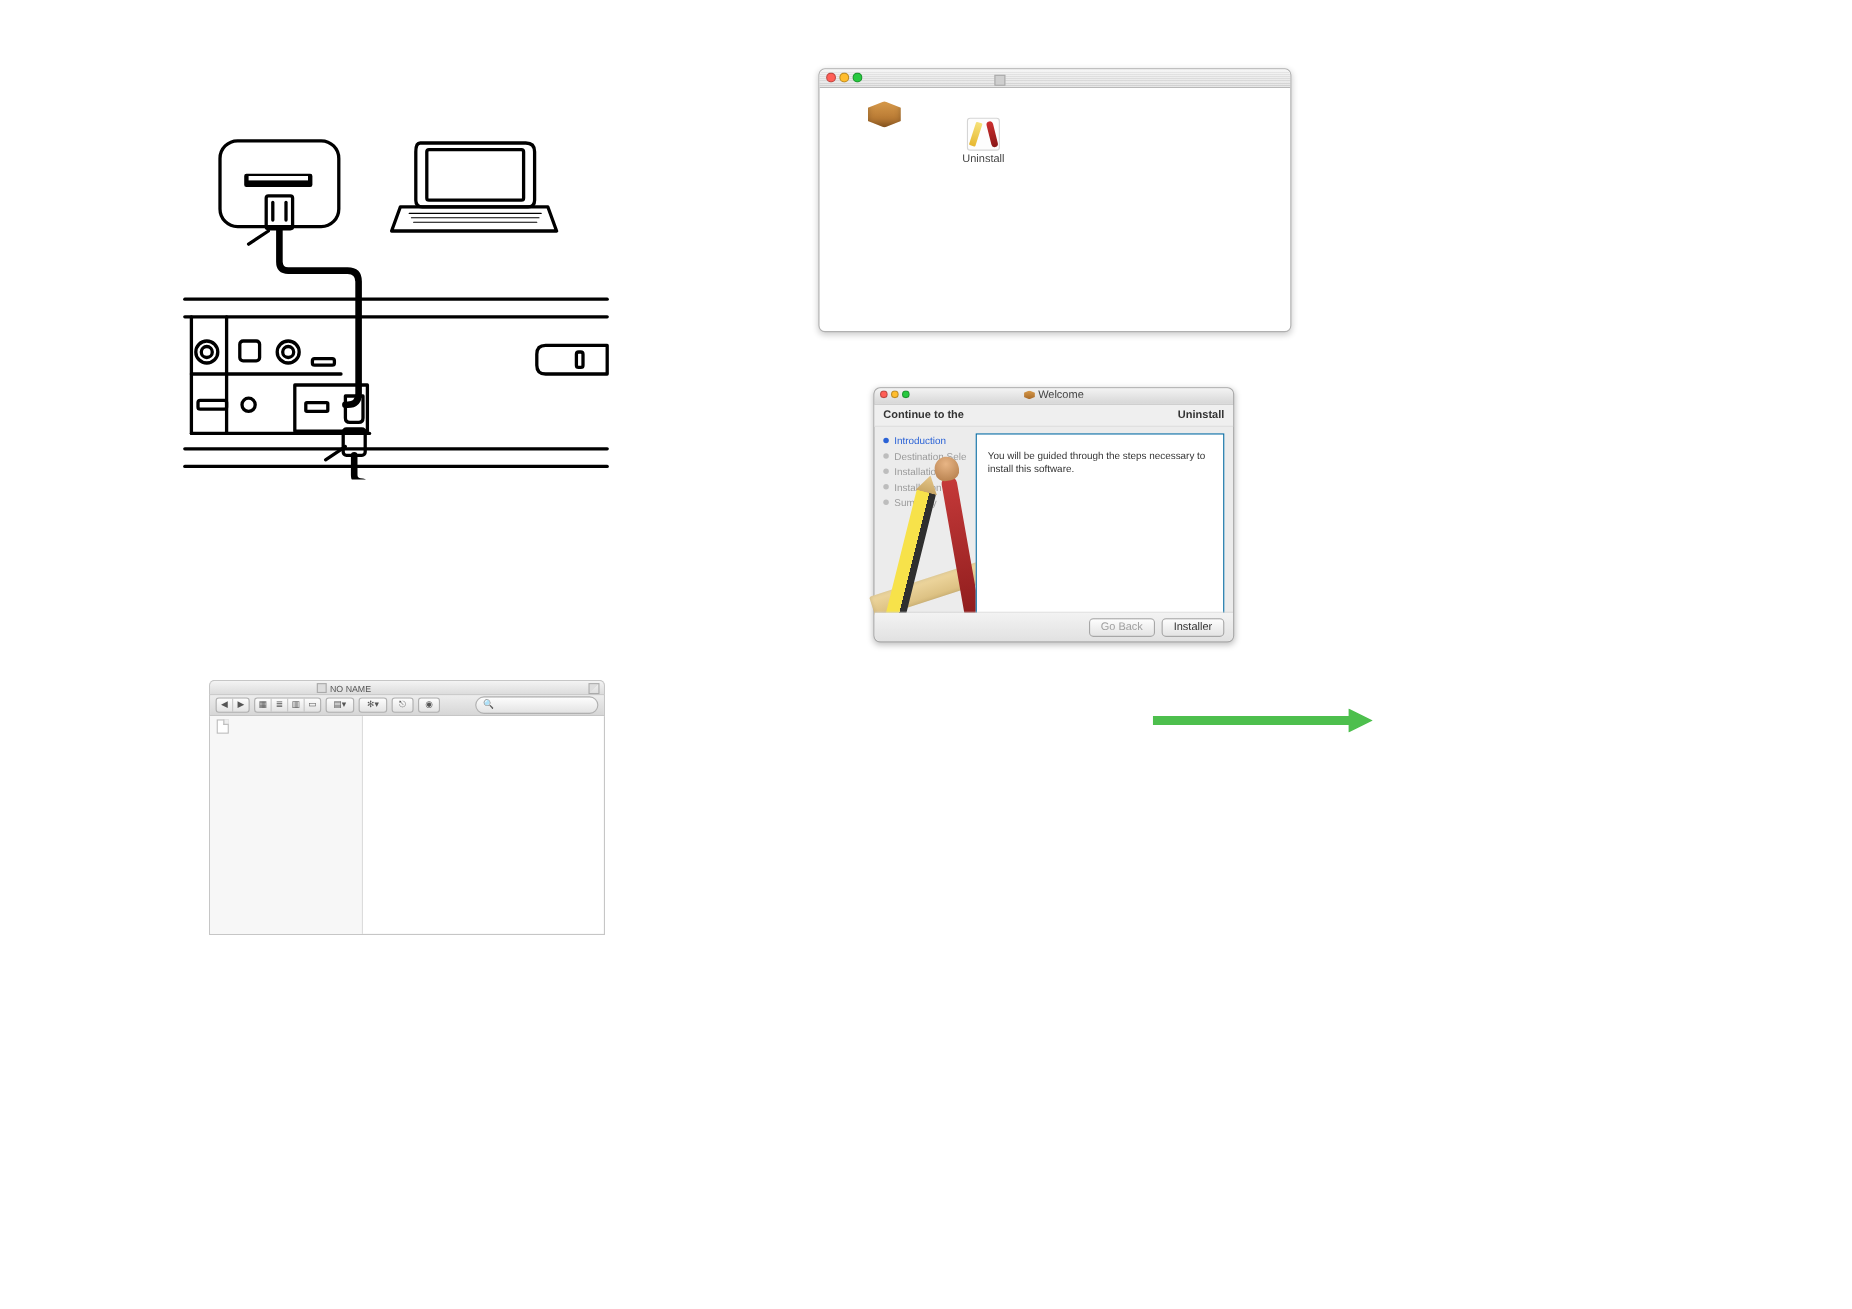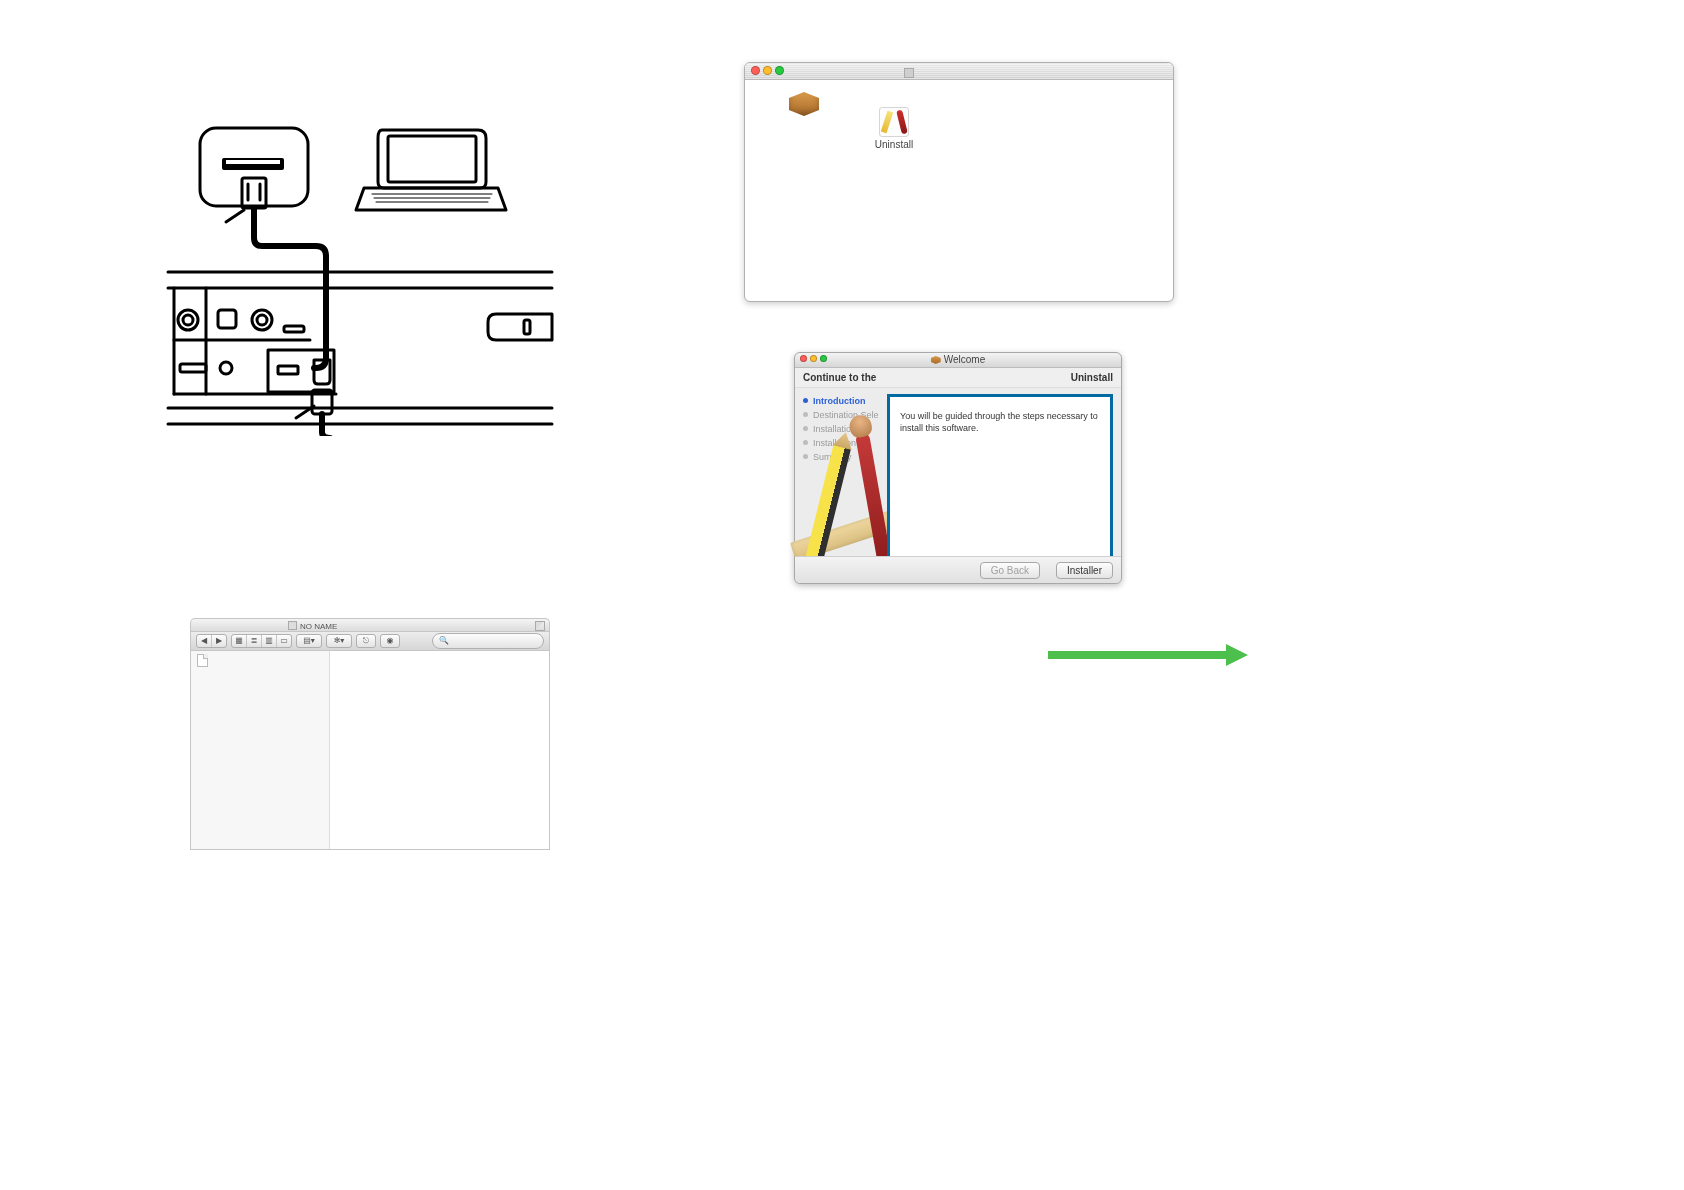--- a/index.html
+++ b/index.html
@@ -73,21 +73,21 @@
     background:#efefef; padding:4px 8px; font-size:10px; font-weight:600; color:#333;
     display:flex; justify-content:space-between; border-bottom:1px solid #ddd;
   }
   .installer .main { display:flex; height: 178px; }
   .installer .side { width:92px; position:relative; }
   .installer .side ul{ list-style:none; margin:6px 0 0 8px; padding:0; font-size:9px; color:#9b9b9b;}
   .installer .side li{ padding:2px 0 2px 10px; position:relative;}
   .installer .side li::before{
     content:""; position:absolute; left:0; top:4px; width:5px; height:5px; border-radius:50%; background:#bdbdbd;
   }
-  .installer .side li.active{ color:#2a62d6; font-weight:700;}
+  .installer .side li.active{ color:#2a62d6; font-weight:400;}
   .installer .side li.active::before{ background:#2a62d6; }
   .installer .art{
     position:absolute; left:-6px; bottom:-6px; width:180px; height:150px; pointer-events:none;
   }
   .ruler{
     position:absolute; left:0; bottom:36px; width:170px; height:20px;
     background:linear-gradient(#efd8a0,#d9bd7e); transform:rotate(-18deg);
     border-radius:2px; box-shadow: inset 0 0 4px rgba(0,0,0,.15);
   }
   .pencil{
@@ -102,27 +102,27 @@
   .brush{
     position:absolute; left:78px; bottom:0; width:14px; height:140px;
     background:linear-gradient(#c63a3a,#8a1a1a); transform:rotate(-10deg); border-radius:7px;
   }
   .brush::before{
     content:""; position:absolute; left:-4px; top:-18px; width:22px; height:22px;
     background:radial-gradient(circle at 50% 30%, #e8b585, #b07a47);
     border-radius:50% 50% 40% 40%;
   }
   .installer .pane{
-    flex:1; margin:6px 8px 0 0; background:#fff; border:3px solid #0369a1; position:relative;
+    flex:1; margin:6px 8px 0 0; background:#fff; border:1px solid #0369a1; position:relative;
   }
   .installer .pane p{ font-size:9px; margin:14px 10px; color:#333; line-height:1.3;}
   .installer .foot{
     position:absolute; left:0; right:0; bottom:0; height:26px;
     border-top:1px solid #cfcfcf; background:linear-gradient(#f3f3f3,#e1e1e1);
-    display:flex; justify-content:flex-end; align-items:center; gap:16px; padding-right:8px;
+    display:flex; justify-content:flex-end; align-items:center; gap:6px; padding-right:8px;
     border-radius:0 0 6px 6px;
   }
   .btn{
     font-size:10px; padding:2px 10px; border:1px solid #a7a7a7; border-radius:4px;
     background:linear-gradient(#fdfdfd,#e4e4e4); color:#333;
   }
   .btn.disabled{ color:#a0a0a0; }
 
   
   .finder2{

